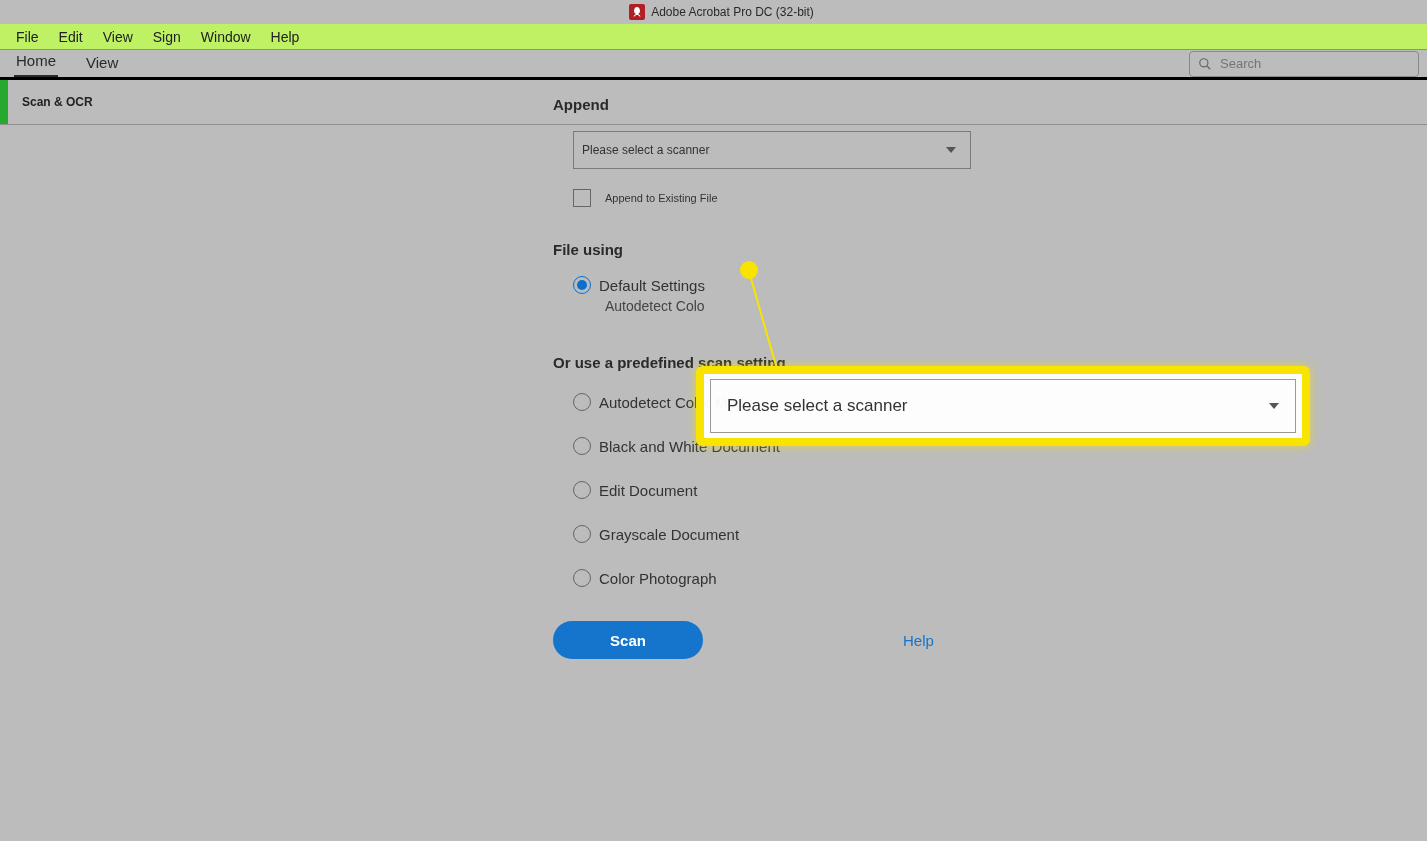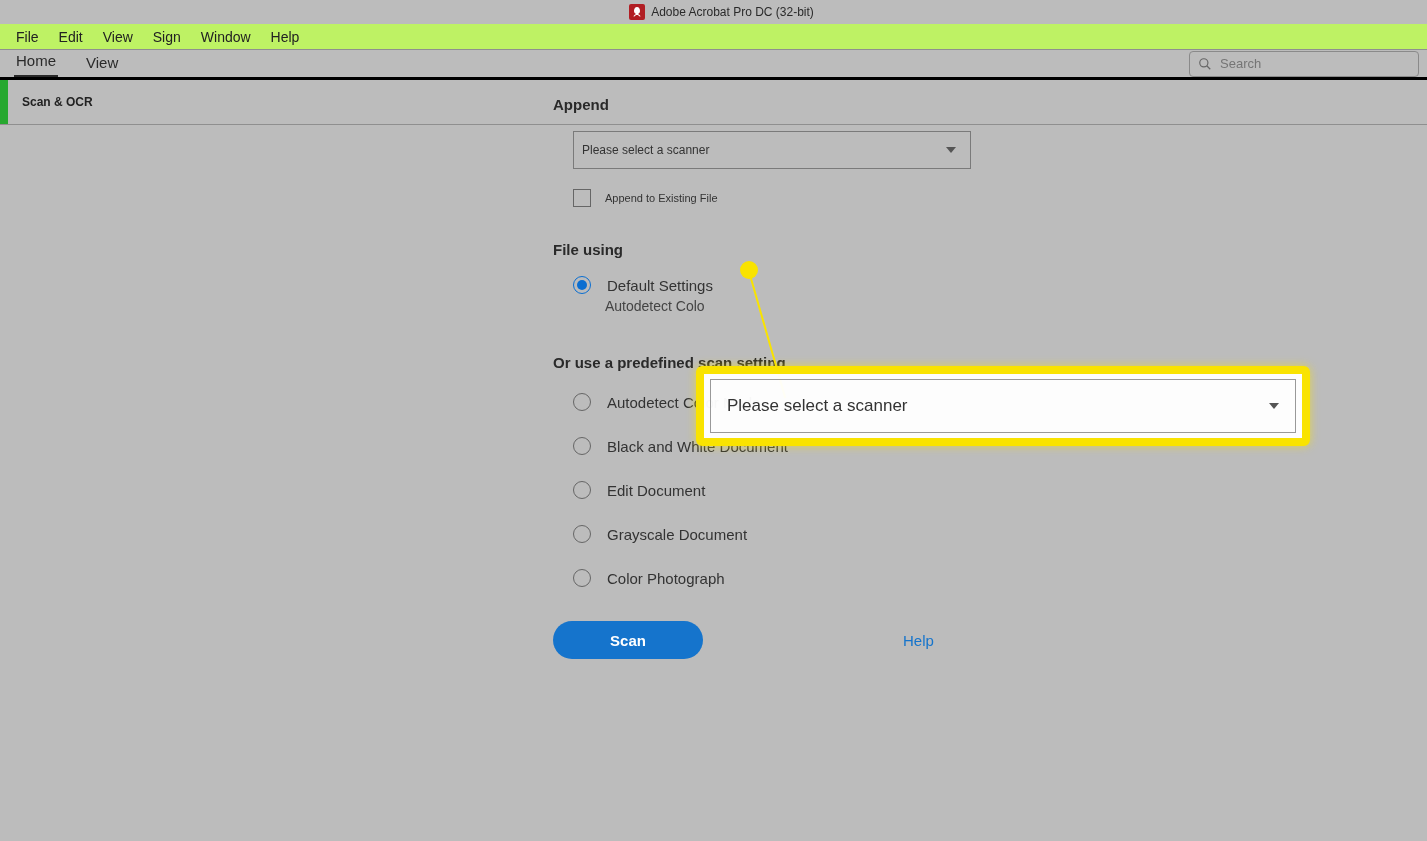--- a/index.html
+++ b/index.html
@@ -27,21 +27,21 @@
 .form-area { position: absolute; left: 553px; top: 96px; width: 760px; }
 .section-label { font-size: 15px; font-weight: 600; color: #2a2a2a; margin-bottom: 18px; }
 
 .dropdown { width: 398px; height: 38px; border: 1px solid #7a7a7a; background: #bcbcbc; display: flex; align-items: center; justify-content: space-between; padding: 0 14px 0 8px; margin-left: 20px; margin-bottom: 20px; }
 .dropdown-text { font-size: 12px; color: #333; }
 
 .checkbox-row { display: flex; align-items: center; gap: 14px; margin-left: 20px; margin-bottom: 34px; }
 .checkbox { width: 18px; height: 18px; border: 1.5px solid #666; background: #bcbcbc; }
 .checkbox-label { font-size: 11px; color: #333; }
 
-.radio-row { display: flex; align-items: center; gap: 16px; margin-left: 20px; margin-bottom: 4px; }
+.radio-row { display: flex; align-items: center; gap: 8px; margin-left: 20px; margin-bottom: 4px; }
 .radio { width: 18px; height: 18px; border: 1.5px solid #666; border-radius: 50%; background: #bcbcbc; display: flex; align-items: center; justify-content: center; flex-shrink: 0; }
 .radio.checked { border-color: #0a6ed1; }
 .radio.checked::after { content: ''; width: 10px; height: 10px; background: #0a6ed1; border-radius: 50%; }
 .radio-label { font-size: 15px; color: #333; }
 .radio-sub { font-size: 14px; color: #444; margin-left: 52px; margin-bottom: 40px; }
 
 .predef-list .radio-row { margin-bottom: 26px; }
 
 .button-row { display: flex; align-items: center; gap: 200px; margin-top: 34px; }
 .scan-btn { width: 150px; height: 38px; background: #1574cc; color: #fff; border: none; border-radius: 20px; font-size: 15px; cursor: pointer; font-weight: bold; }

